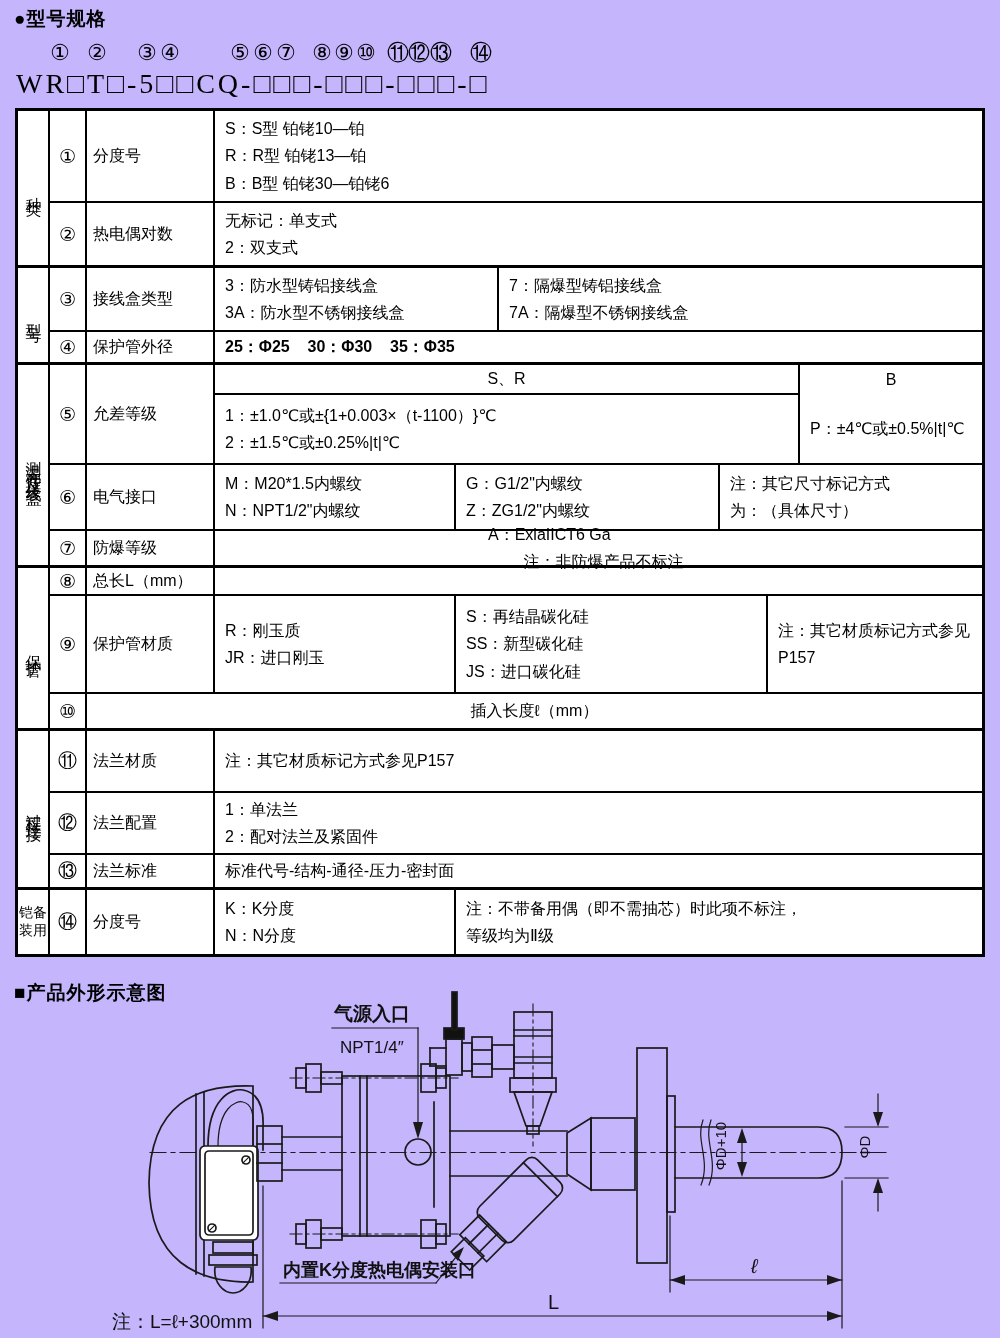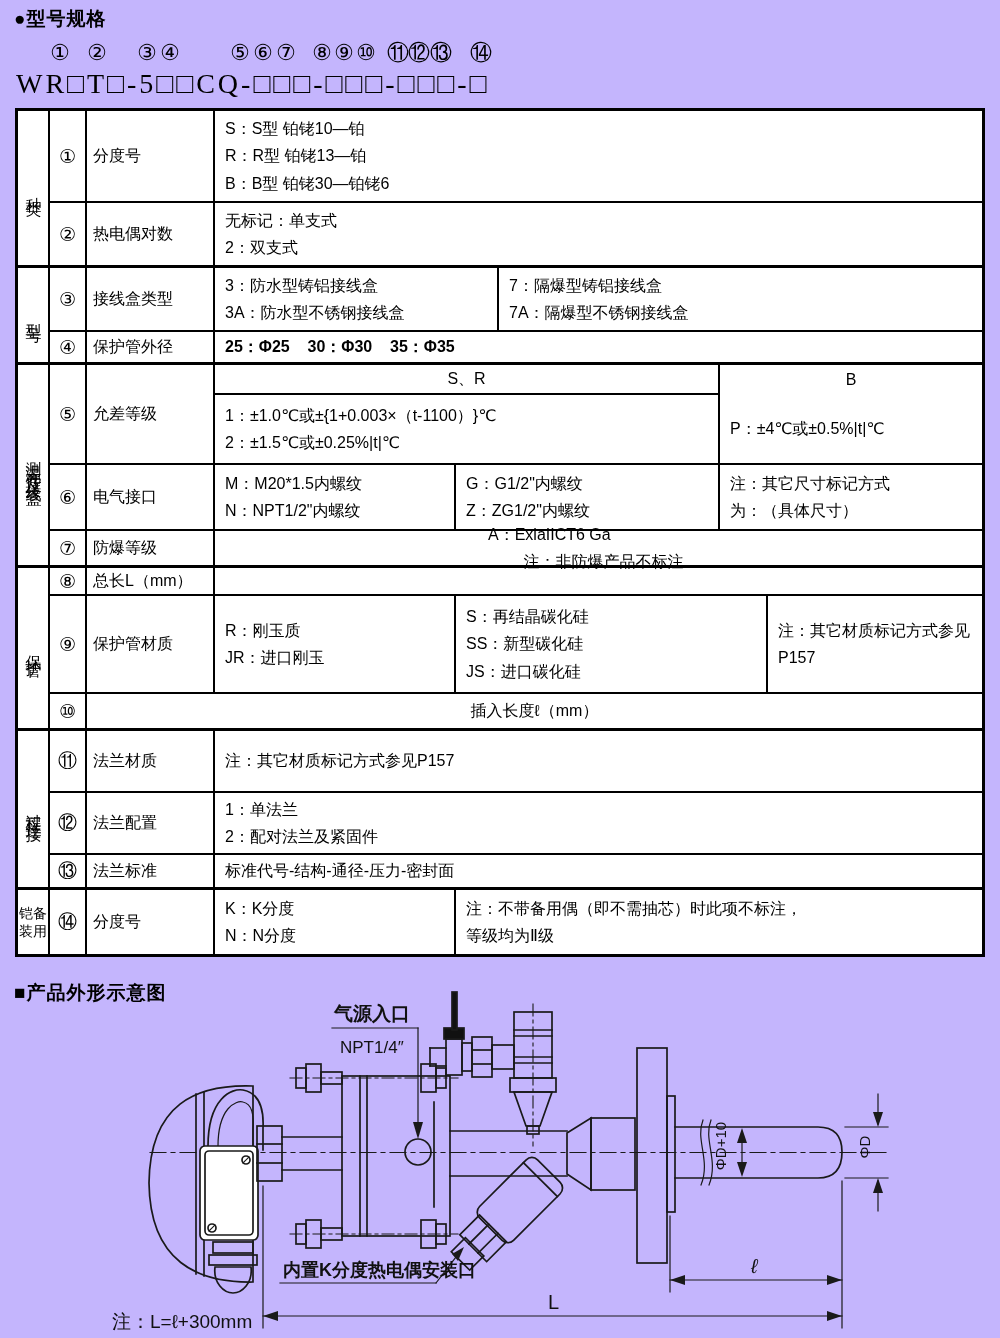--- a/index.html
+++ b/index.html
@@ -9,21 +9,21 @@
   .t2{position:absolute;left:14px;top:980px;font-size:19px;font-weight:bold;letter-spacing:1px;}
   .callout{position:absolute;top:42px;font-size:22px;line-height:1;}
   .model{position:absolute;left:16px;top:68px;font-size:28px;font-family:"Liberation Serif","DejaVu Serif",serif;
          letter-spacing:3px;white-space:pre;}
   
   .tbl{position:absolute;left:15px;top:108px;width:970px;border:3px solid #000;box-sizing:border-box;
        display:flex;flex-direction:column;background:#fff;}
   .grp{display:flex;border-bottom:3px solid #000;}
   .grp:last-child{border-bottom:none;}
   .glabel{width:30px;min-width:30px;border-right:2px solid #000;display:flex;align-items:center;
-          justify-content:center;font-size:16px;text-align:center;}
+          justify-content:center;font-size:16px;text-align:center;font-family:Liberation Serif, serif;}
   .vert{writing-mode:vertical-rl;text-orientation:upright;letter-spacing:4px;}
   .two-line{white-space:pre-line;font-size:14px;line-height:1.3;}
   .rows{flex:1;display:flex;flex-direction:column;min-width:0;}
   .row{display:flex;border-bottom:2px solid #000;box-sizing:border-box;min-width:0;}
   .row:last-child{border-bottom:none;}
   .cnum{width:35px;min-width:35px;border-right:2px solid #000;display:flex;align-items:center;
         justify-content:center;font-size:19px;}
   .cname{width:128px;min-width:128px;border-right:2px solid #000;display:flex;align-items:center;
          padding-left:6px;font-size:16px;box-sizing:border-box;}
   .ccon{flex:1;display:flex;min-width:0;}
@@ -127,21 +127,21 @@
 
     <div class="grp">
       <div class="glabel">
           <span class="vert">测温元件及接线盒</span>
         </div>
       <div class="rows">
         <div class="row" style="height:100px">
           <div class="cnum">⑤</div>
           <div class="cname">允差等级</div>
           <div class="ccon">
-            <div class="vr" style="width:505px;display:flex;flex-direction:column;box-sizing:border-box">
+            <div class="vr" style="width:585px;display:flex;flex-direction:column;box-sizing:border-box">
               <div class="hcell bb" style="height:30px">S、R</div>
               <div class="cell" style="flex:1">
                 <div>1：±1.0℃或±{1+0.003×（t-1100）}℃</div>
                 <div>2：±1.5℃或±0.25%|t|℃</div>
               </div>
             </div>
             <div style="flex:1;display:flex;flex-direction:column">
               <div class="hcell" style="height:30px">B</div>
               <div class="cell" style="flex:1">P：±4℃或±0.5%|t|℃</div>
             </div>

